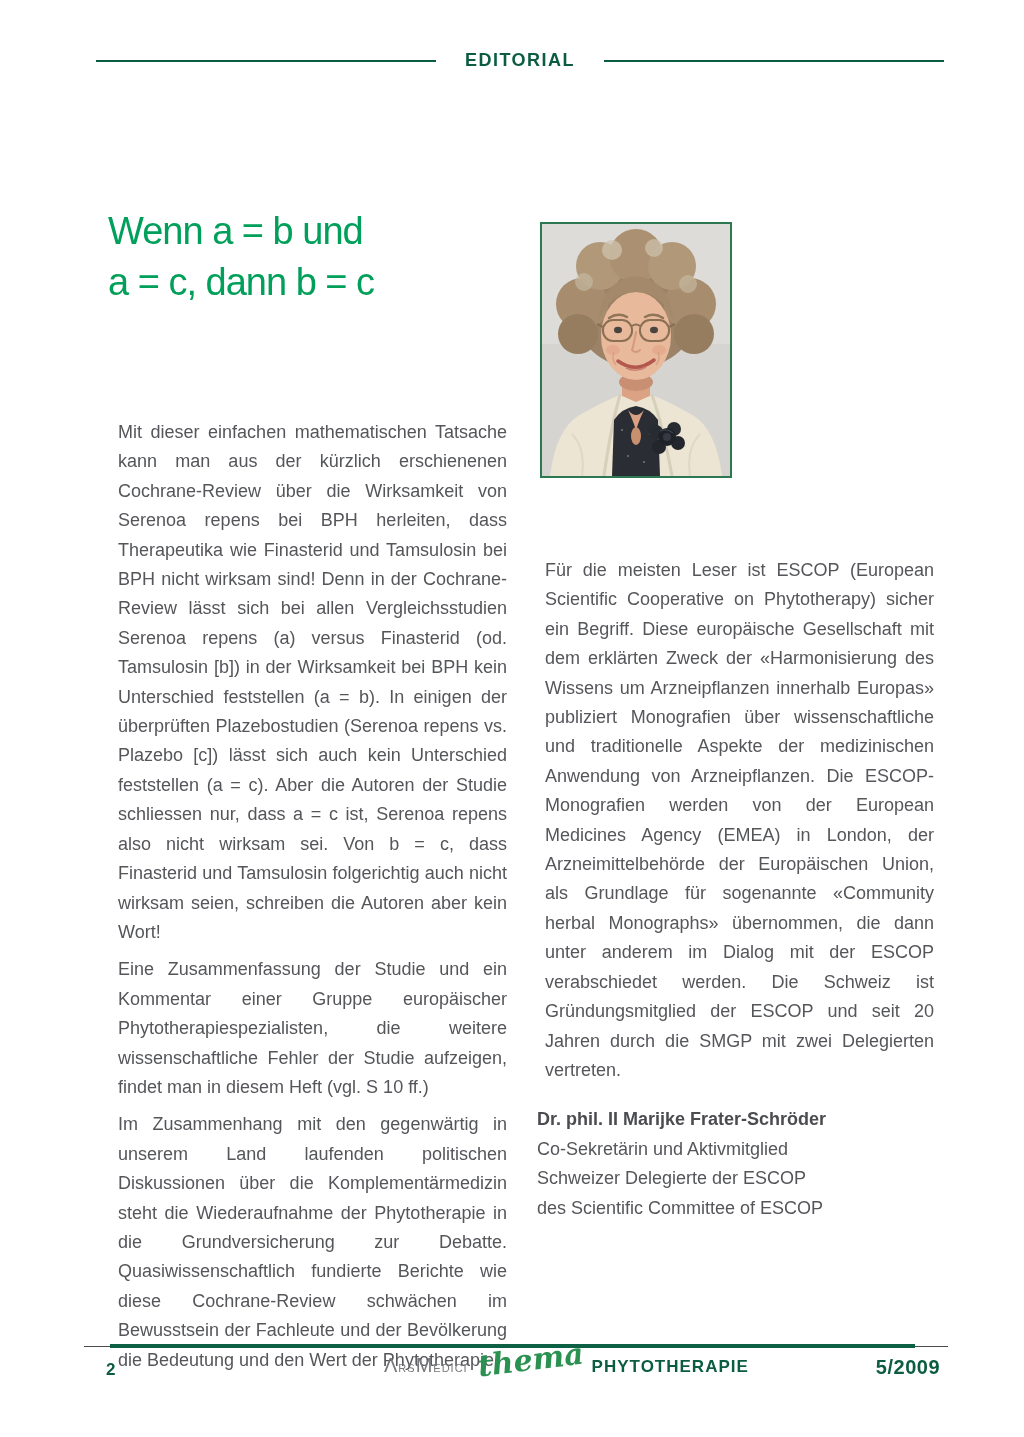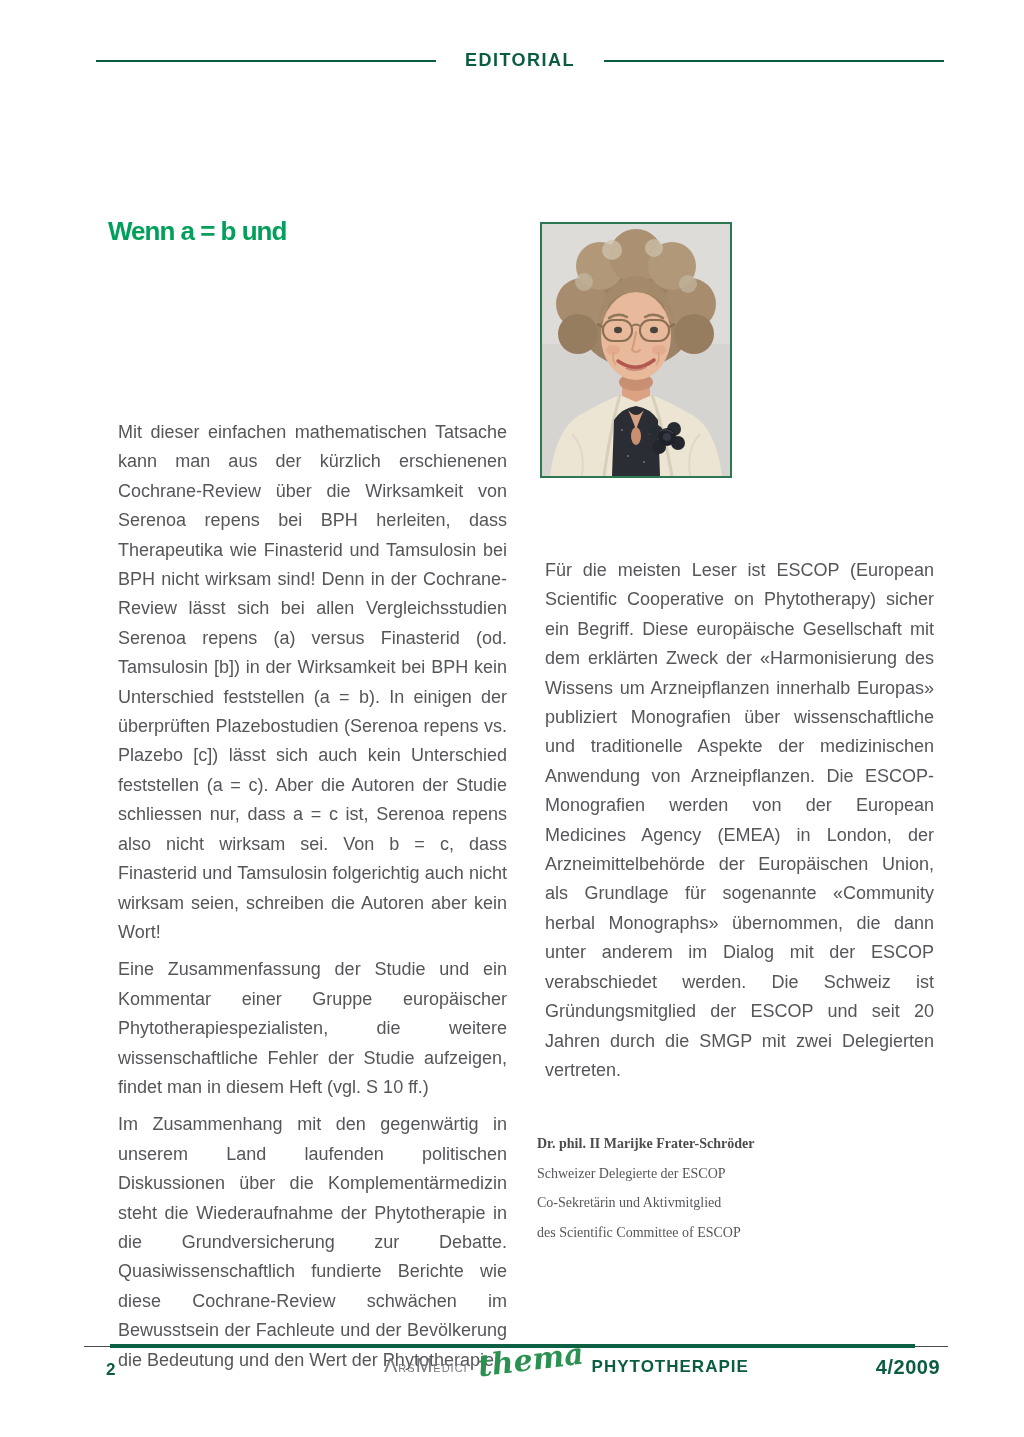--- a/index.html
+++ b/index.html
@@ -15,38 +15,38 @@
     position:relative;width:1024px;height:1437px;background:#fff;
     font-family:"Liberation Sans", sans-serif;overflow:hidden;margin:0 auto;
   }
   
   .header{position:absolute;left:96px;right:80px;top:50px;display:flex;align-items:center;gap:29px;}
   .header .rule{flex:1;height:2px;background:var(--green-dark);}
   .header .label{color:var(--green-dark);font-weight:bold;font-size:18px;letter-spacing:1.5px;}
   
   .title{
     position:absolute;left:108px;top:206px;color:var(--green-bright);
-    font-size:26px;font-weight:bold;line-height:51px;letter-spacing:-1px;
+    font-size:38px;font-weight:normal;line-height:51px;letter-spacing:-1px;
   }
   
   .photo{
     position:absolute;left:540px;top:222px;width:188px;height:252px;
     border:2px solid #2d7850;background:#d2d1cd;
   }
   .photo svg{display:block;width:100%;height:100%;}
   
   .col{position:absolute;width:405px;}
   .col-left{left:110px;top:410px;}
   .col-right{left:537px;top:548px;}
   p.body{
     margin:8px;font-size:18px;line-height:29.4px;color:var(--body-gray);
     text-align:justify;hyphens:auto;-webkit-hyphens:auto;
   }
   p.body .ref{}
-  .author{margin-top:44px;font-size:14px;line-height:29.4px;color:var(--body-gray);font-family:Liberation Serif, serif;}
+  .author{margin-top:20px;font-size:18px;line-height:29.4px;color:var(--body-gray);}
   .author .name{font-weight:bold;color:#4b4c50;}
   
   .footer-rule-thin{position:absolute;left:84px;right:76px;top:1346px;height:1px;background:#4b4b4b;}
   .footer-rule-green{position:absolute;left:110px;top:1344px;width:805px;height:4px;background:var(--green-rule);}
   .footer-pagenum{position:absolute;left:106px;top:1360px;font-size:17px;font-weight:bold;color:var(--green-dark);}
   .footer-issue{position:absolute;right:84px;top:1356px;font-size:20px;font-weight:bold;color:var(--green-dark);letter-spacing:0.5px;}
   .footer-logo{position:absolute;left:384px;top:1352px;display:flex;align-items:baseline;}
   .logo-gray{color:var(--logo-gray);font-size:11px;letter-spacing:1px;display:inline-block;}
   .logo-gray::first-letter{font-size:20px;}
   .logo-gray + .logo-gray{margin-left:0;}
@@ -63,20 +63,21 @@
 <div class="page">
 
   <div class="header">
     <div class="rule"></div>
     <div class="label">EDITORIAL</div>
     <div class="rule"></div>
   </div>
 
   <div class="title">
     <div>Wenn a = b und</div>
+    <div>a = c, dann b = c</div>
   </div>
 
   <div class="photo">
     <svg viewBox="0 0 188 252" xmlns="http://www.w3.org/2000/svg">
       <rect width="188" height="252" fill="#d5d4d0"></rect>
       <rect width="188" height="120" fill="#dddcd8"></rect>
 
       <ellipse cx="94" cy="86" rx="62" ry="58" fill="#9c8266"></ellipse>
       <circle cx="40" cy="80" r="26" fill="#a78c6e"></circle>
       <circle cx="148" cy="80" r="26" fill="#a78c6e"></circle>
@@ -146,30 +147,30 @@
   <div class="col col-left">
     <p class="body">Mit dieser einfachen mathematischen Tatsache kann man aus der kürzlich erschienenen Cochrane-Review über die Wirksamkeit von Serenoa repens bei BPH herleiten, dass Therapeutika wie Finasterid und Tamsulosin bei BPH nicht wirksam sind! Denn in der Cochrane-Review lässt sich bei allen Vergleichsstudien Serenoa repens (a) versus Finasterid (od. Tamsulosin [b]) in der Wirksamkeit bei BPH kein Unterschied feststellen (a = b). In einigen der überprüften Plazebostudien (Serenoa repens vs. Plazebo [c]) lässt sich auch kein Unterschied feststellen (a = c). Aber die Autoren der Studie schliessen nur, dass a = c ist, Serenoa repens also nicht wirksam sei. Von b = c, dass Finasterid und Tamsulosin folgerichtig auch nicht wirksam seien, schreiben die Autoren aber kein Wort!</p>
     <p class="body"><span>Eine Zusammenfassung der Studie und ein Kommentar einer Gruppe europäischer Phytotherapiespezialisten, die weitere wissenschaftliche Fehler der Studie aufzeigen, findet man in diesem Heft </span><span class="ref">(vgl. S 10 ff.)</span></p>
     <p class="body">Im Zusammenhang mit den gegenwärtig in unserem Land laufenden politischen Diskussionen über die Komplementärmedizin steht die Wiederaufnahme der Phytotherapie in die Grundversicherung zur Debatte. Quasiwissenschaftlich fundierte Berichte wie diese Cochrane-Review schwächen im Bewusstsein der Fachleute und der Bevölkerung die Bedeutung und den Wert der Phytotherapie.</p>
   </div>
 
   <div class="col col-right">
     <p class="body">Für die meisten Leser ist ESCOP (European Scientific Cooperative on Phytotherapy) sicher ein Begriff. Diese europäische Gesellschaft mit dem erklärten Zweck der «Harmonisierung des Wissens um Arzneipflanzen innerhalb Europas» publiziert Monografien über wissenschaftliche und traditionelle Aspekte der medizinischen Anwendung von Arzneipflanzen. Die ESCOP-Monografien werden von der European Medicines Agency (EMEA) in London, der Arzneimittelbehörde der Europäischen Union, als Grundlage für sogenannte «Community herbal Monographs» übernommen, die dann unter anderem im Dialog mit der ESCOP verabschiedet werden. Die Schweiz ist Gründungsmitglied der ESCOP und seit 20 Jahren durch die SMGP mit zwei Delegierten vertreten.</p>
     <div class="author">
       <div class="name">Dr. phil. II Marijke Frater-Schröder</div>
+      <div>Co-Sekretärin und Aktivmitglied</div>
       <div>Schweizer Delegierte der ESCOP</div>
-      <div>Co-Sekretärin und Aktivmitglied</div>
       <div>des Scientific Committee of ESCOP</div>
     </div>
   </div>
 
   <div class="footer-rule-thin"></div>
   <div class="footer-rule-green"></div>
   <div class="footer-pagenum">2</div>
   <div class="footer-logo">
     <span class="logo-gray">ΛRS</span>
     <span class="logo-gray">MEDICI</span>
     <span class="logo-thema">thema</span>
     <span class="logo-series">PHYTOTHERAPIE</span>
   </div>
-  <div class="footer-issue">4/2009</div>
+  <div class="footer-issue">5/2009</div>
 
 </div>
 
 </body></html>

